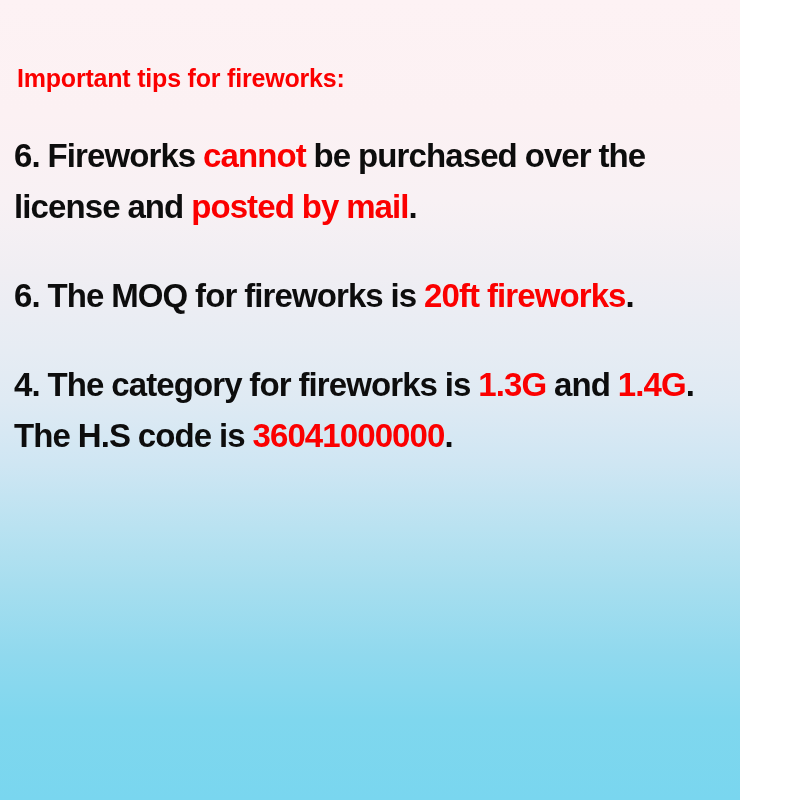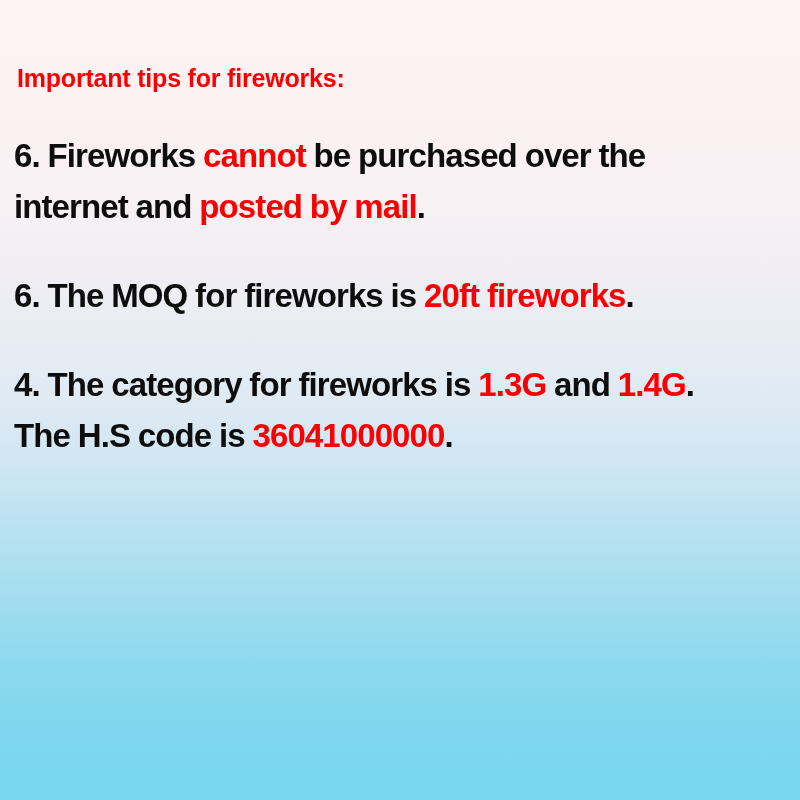--- a/index.html
+++ b/index.html
@@ -9,21 +9,21 @@
   }
   body {
     width: 800px;
     height: 800px;
     overflow: hidden;
     font-family: "Liberation Sans", "DejaVu Sans", sans-serif;
   }
 
   #poster {
     position: relative;
-    width: 800px;
+    width: 740px;
     height: 800px;
     box-sizing: border-box;
     background: linear-gradient(
         to bottom,
         #fdf2f4 0%,
         #fcf1f3 14%,
         #f8f1f4 25%,
         #f0eef3 34%,
         #e6ecf3 44%,
         #dfeaf3 50%,
@@ -79,21 +79,21 @@
 </style>
 </head>
 <body>
 
 <div id="poster">
   <div class="content">
     <h1 class="tips-title">Important tips for fireworks:</h1>
     <div id="tips-container">
         <p class="tip">
           <span class="tip-line"><span>6. Fireworks </span><span class="hl">cannot</span><span> be purchased over the</span></span>
-          <span class="tip-line"><span>internet and </span><span class="hl">posted by mail</span><span>.</span></span>
+          <span class="tip-line"><span>license and </span><span class="hl">posted by mail</span><span>.</span></span>
         </p>
         <p class="tip">
           <span class="tip-line"><span>6. The MOQ for fireworks is </span><span class="hl">20ft fireworks</span><span>.</span></span>
         </p>
         <p class="tip">
           <span class="tip-line"><span>4. The category for fireworks is </span><span class="hl">1.3G</span><span> and </span><span class="hl">1.4G</span><span>.</span></span>
           <span class="tip-line"><span>The H.S code is </span><span class="hl">36041000000</span><span>.</span></span>
         </p>
       </div>
   </div>

